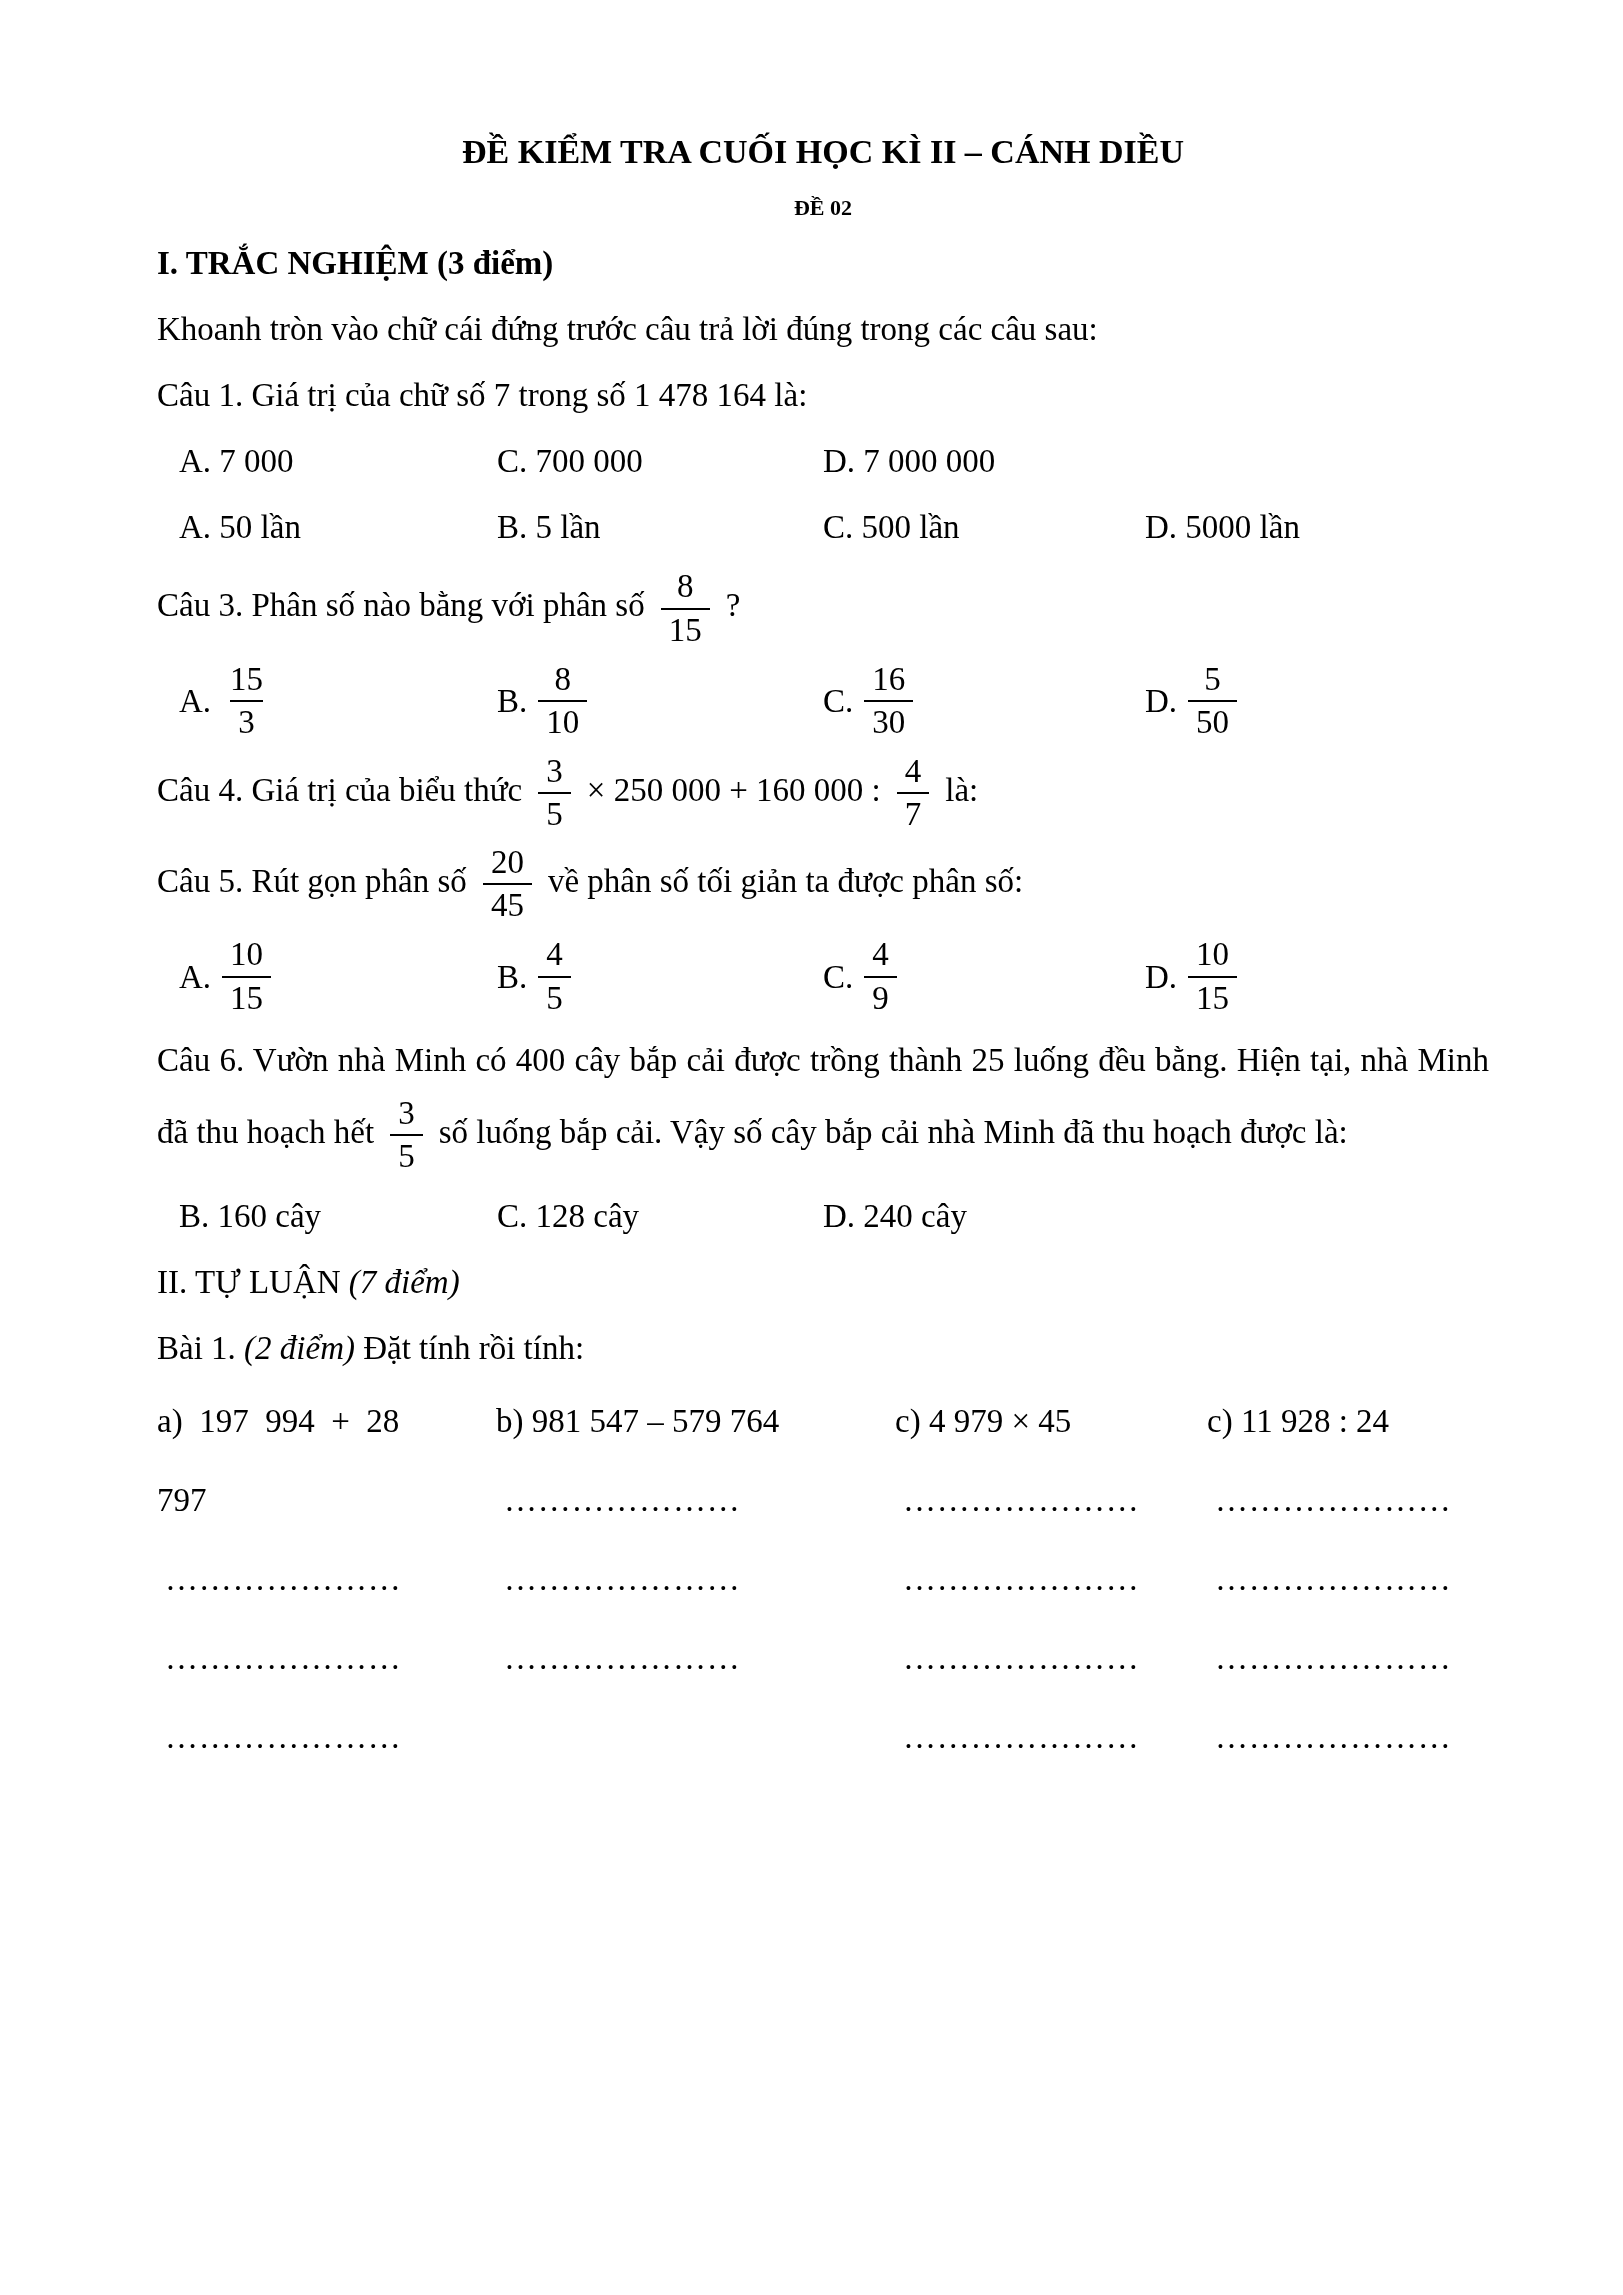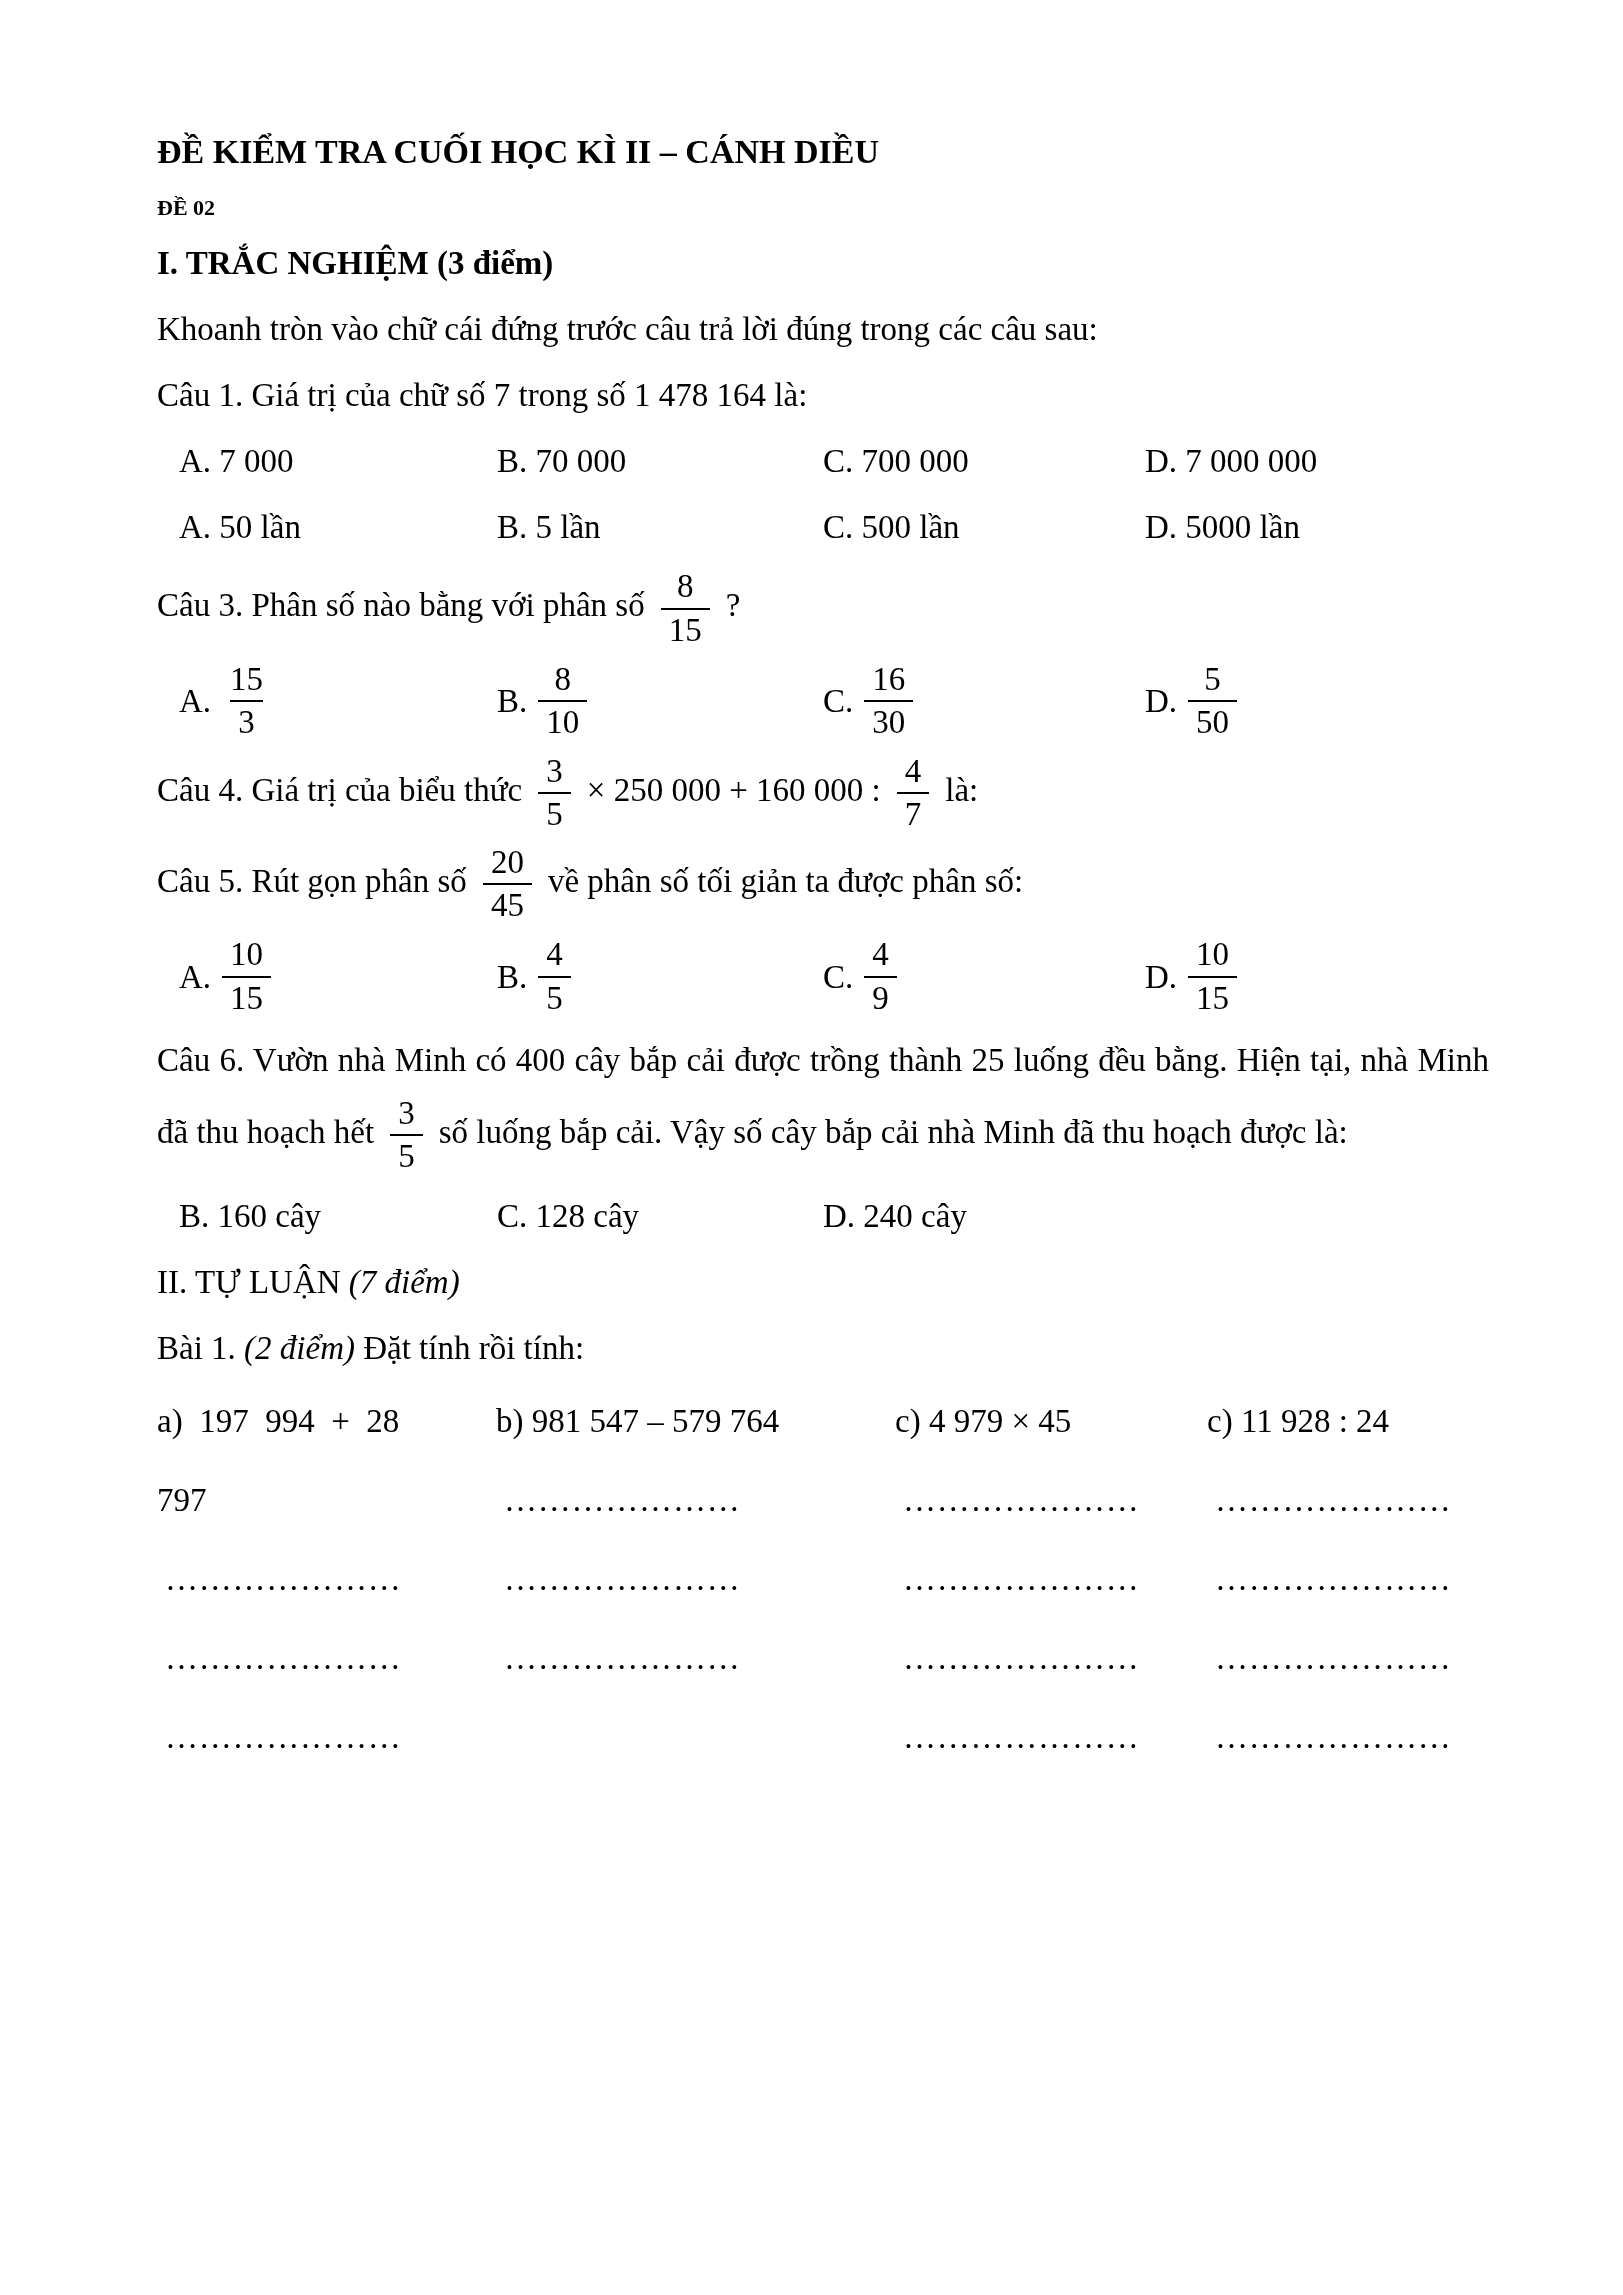--- a/index.html
+++ b/index.html
@@ -9,21 +9,21 @@
     height: 2295px;
     background: #ffffff;
     color: #000000;
     font-family: "Liberation Serif", "DejaVu Serif", serif;
     font-size: 33px;
     line-height: 2;
     padding: 118px 134px 0 157px;
     overflow: hidden;
   }
   p, div { margin: 0; }
-  .center { text-align: left; }
+  .center { text-align: center; }
   b, .bold { font-weight: normal; }
   i, .italic { font-style: italic; }
   .title { font-weight: bold; font-size: 34px; }
   .subtitle { font-weight: bold; font-size: 22px; }
   .heading { font-weight: bold; }
   .instruction { }
 
   .opts {
     display: grid;
     grid-template-columns: 318px 326px 322px 1fr;
@@ -65,21 +65,20 @@
 
   <p class="title center">ĐỀ KIỂM TRA CUỐI HỌC KÌ II – CÁNH DIỀU</p>
   <p class="subtitle center">ĐỀ 02</p>
 
   <p class="heading">I. TRẮC NGHIỆM (3 điểm)</p>
   <p class="instruction">Khoanh tròn vào chữ cái đứng trước câu trả lời đúng trong các câu sau:</p>
 
   <p class="qline"><b>Câu 1.</b><span> Giá trị của chữ số 7 trong số 1 478 164 là:</span></p>
   <div class="opts">
       <span>A. 7 000</span>
-      <span>B. 70 000</span>
       <span>C. 700 000</span>
       <span>D. 7 000 000</span>
     </div>
 
   <div class="opts">
       <span>A. 50 lần</span>
       <span>B. 5 lần</span>
       <span>C. 500 lần</span>
       <span>D. 5000 lần</span>
     </div>

